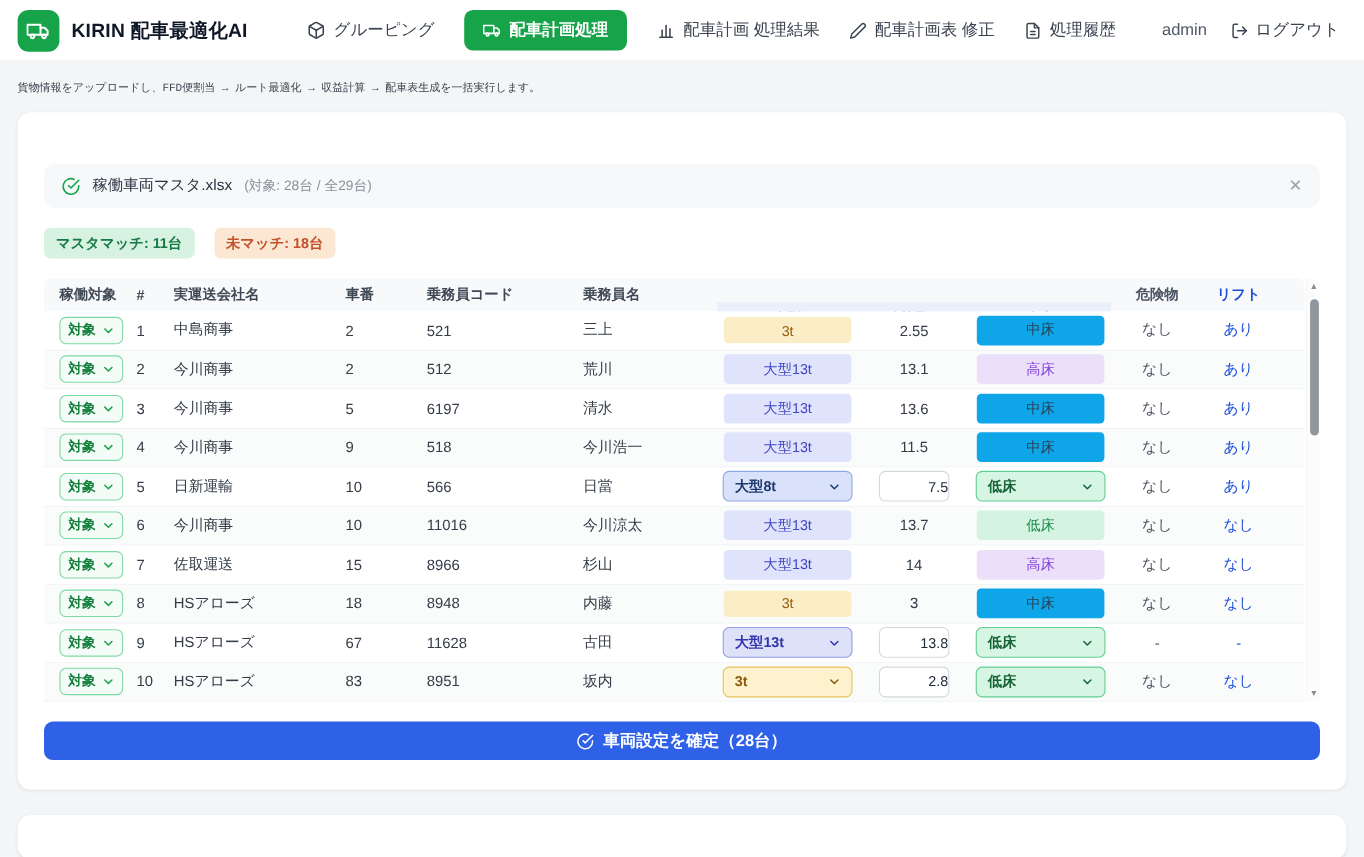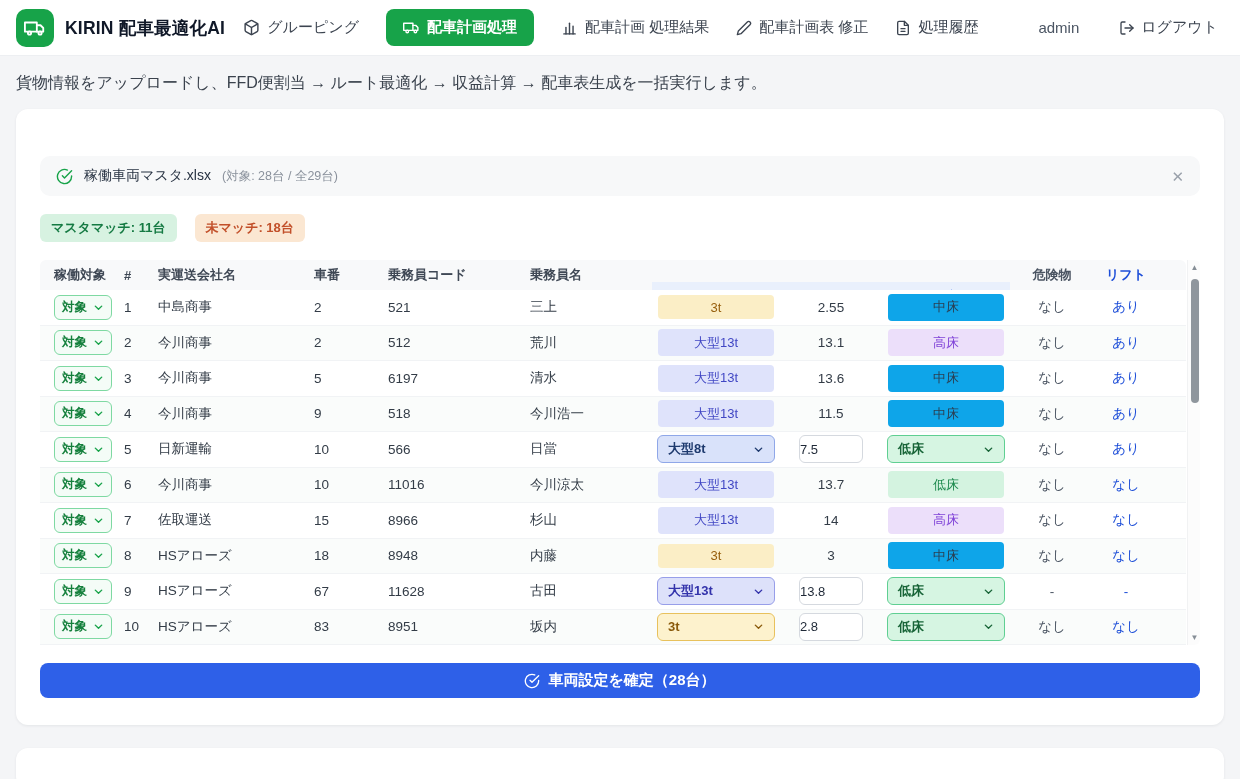--- a/index.html
+++ b/index.html
@@ -10,26 +10,26 @@
   .topbar { display:flex; align-items:center; height:56px; background:#fff;
             border-bottom:1px solid #edeff2; padding:0 22px 0 16px; }
   .brand { display:flex; align-items:center; gap:11px; }
   .brand-logo { width:38px; height:38px; border-radius:10px; background:#17a349;
                 display:flex; align-items:center; justify-content:center; color:#fff; }
   .brand-name { font-size:17.5px; font-weight:bold; color:#101828; letter-spacing:.2px; }
   .nav { display:flex; align-items:center; gap:27px; margin-left:auto; }
   .nav-item { display:flex; align-items:center; gap:7px; font-size:15px; color:#3c4450; cursor:pointer; }
   .nav-item svg { flex:0 0 auto; }
   .nav-item.active { background:#17a349; color:#fff; padding:9px 17px; border-radius:8px; font-weight:600; }
-  .user-area { display:flex; align-items:center; gap:40px; margin-left:60px; }
+  .user-area { display:flex; align-items:center; gap:22px; margin-left:42px; }
   .username { font-size:15px; color:#4b5563; }
   .logout { display:flex; align-items:center; gap:6px; font-size:15px; color:#3c4450; cursor:pointer; }
 
   
-  .subtitle { padding:17px 18px 0 16px; font-size:16px; color:#3a424d; }
+  .subtitle { padding:17px 18px 0 16px; font-size:10px; color:#3a424d;font-family:Liberation Mono, monospace; }
 
   
   .card { margin:15px 16px 0; background:#fff; border-radius:12px;
           box-shadow:0 1px 3px rgba(16,24,40,.07); padding:26px 24px 27px; }
   .card-title { display:flex; align-items:center; gap:9px; font-size:17px; font-weight:bold; color:#111827; }
   .card-title svg { color:#2563eb; }
 
   .file-bar { margin-top:21px; background:#f7f8f9; border-radius:10px; height:40px;
               display:flex; align-items:center; padding:0 16px; gap:11px; }
   .file-name { font-size:14px; color:#273242; }
@@ -84,21 +84,21 @@
 
   .cell-select { width:calc(100% - 10px); height:28px; border-radius:6px; font-size:13px;
                  font-weight:600; display:flex; align-items:center;
                  justify-content:space-between; padding:0 10px; cursor:pointer; }
   .sel-blue   { background:#d9e2fa; border:1px solid #8fa7e8; color:#1e3a6e; }
   .sel-indigo { background:#dde1fa; border:1px solid #979ee9; color:#3333ab; }
   .sel-green  { background:#d6f5e2; border:1px solid #5fcf92; color:#176437; }
   .sel-yellow { background:#fdf2cd; border:1px solid #e8c15c; color:#8a5a0b; }
 
   .num-input { width:64px; height:28px; border:1px solid #d5d9df; border-radius:6px;
-               text-align:left; font-size:13px; color:#1f2937; background:#fff;
+               text-align:right; font-size:13px; color:#1f2937; background:#fff;
                font-family:inherit; outline:none; }
 
   
   .vscroll { position:absolute; top:0; right:0; width:13px; height:100%;
              background:#fcfcfc; border-left:1px solid #f1f2f3; border-radius:0 6px 6px 0; }
   .vs-arrow { position:absolute; left:0; width:13px; text-align:center;
               font-size:8px; color:#868e96; }
   .vs-up { top:3px; } .vs-down { bottom:3px; }
   .vs-thumb { position:absolute; top:19px; left:2.5px; width:8px; height:124px;
               background:#8f969d; border-radius:4px; }

